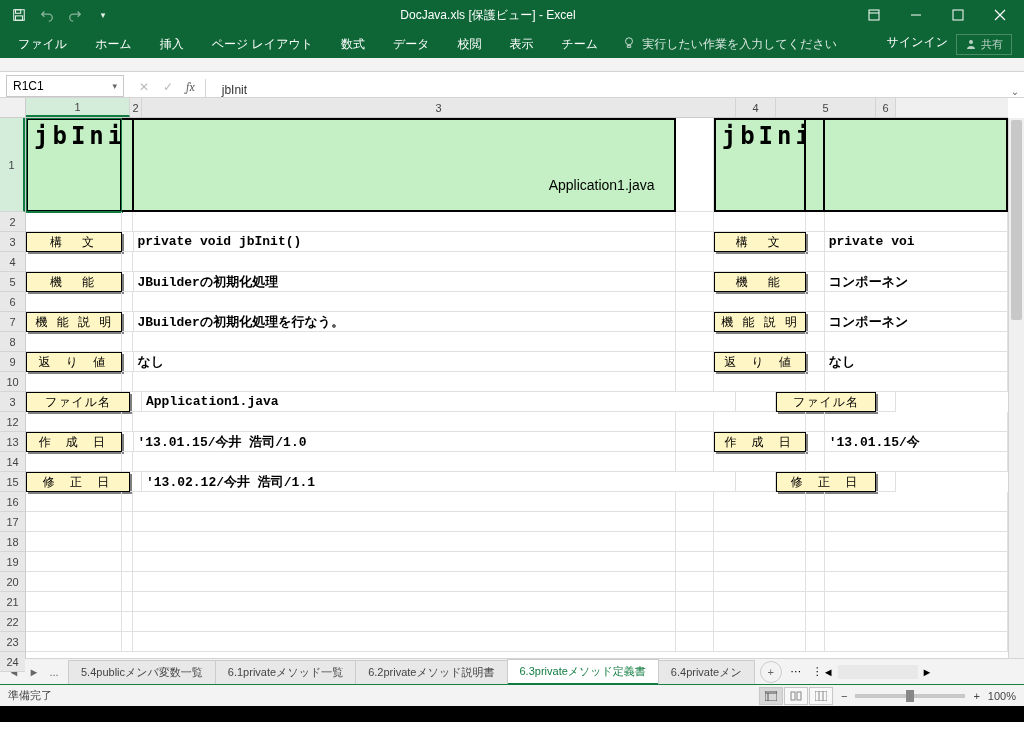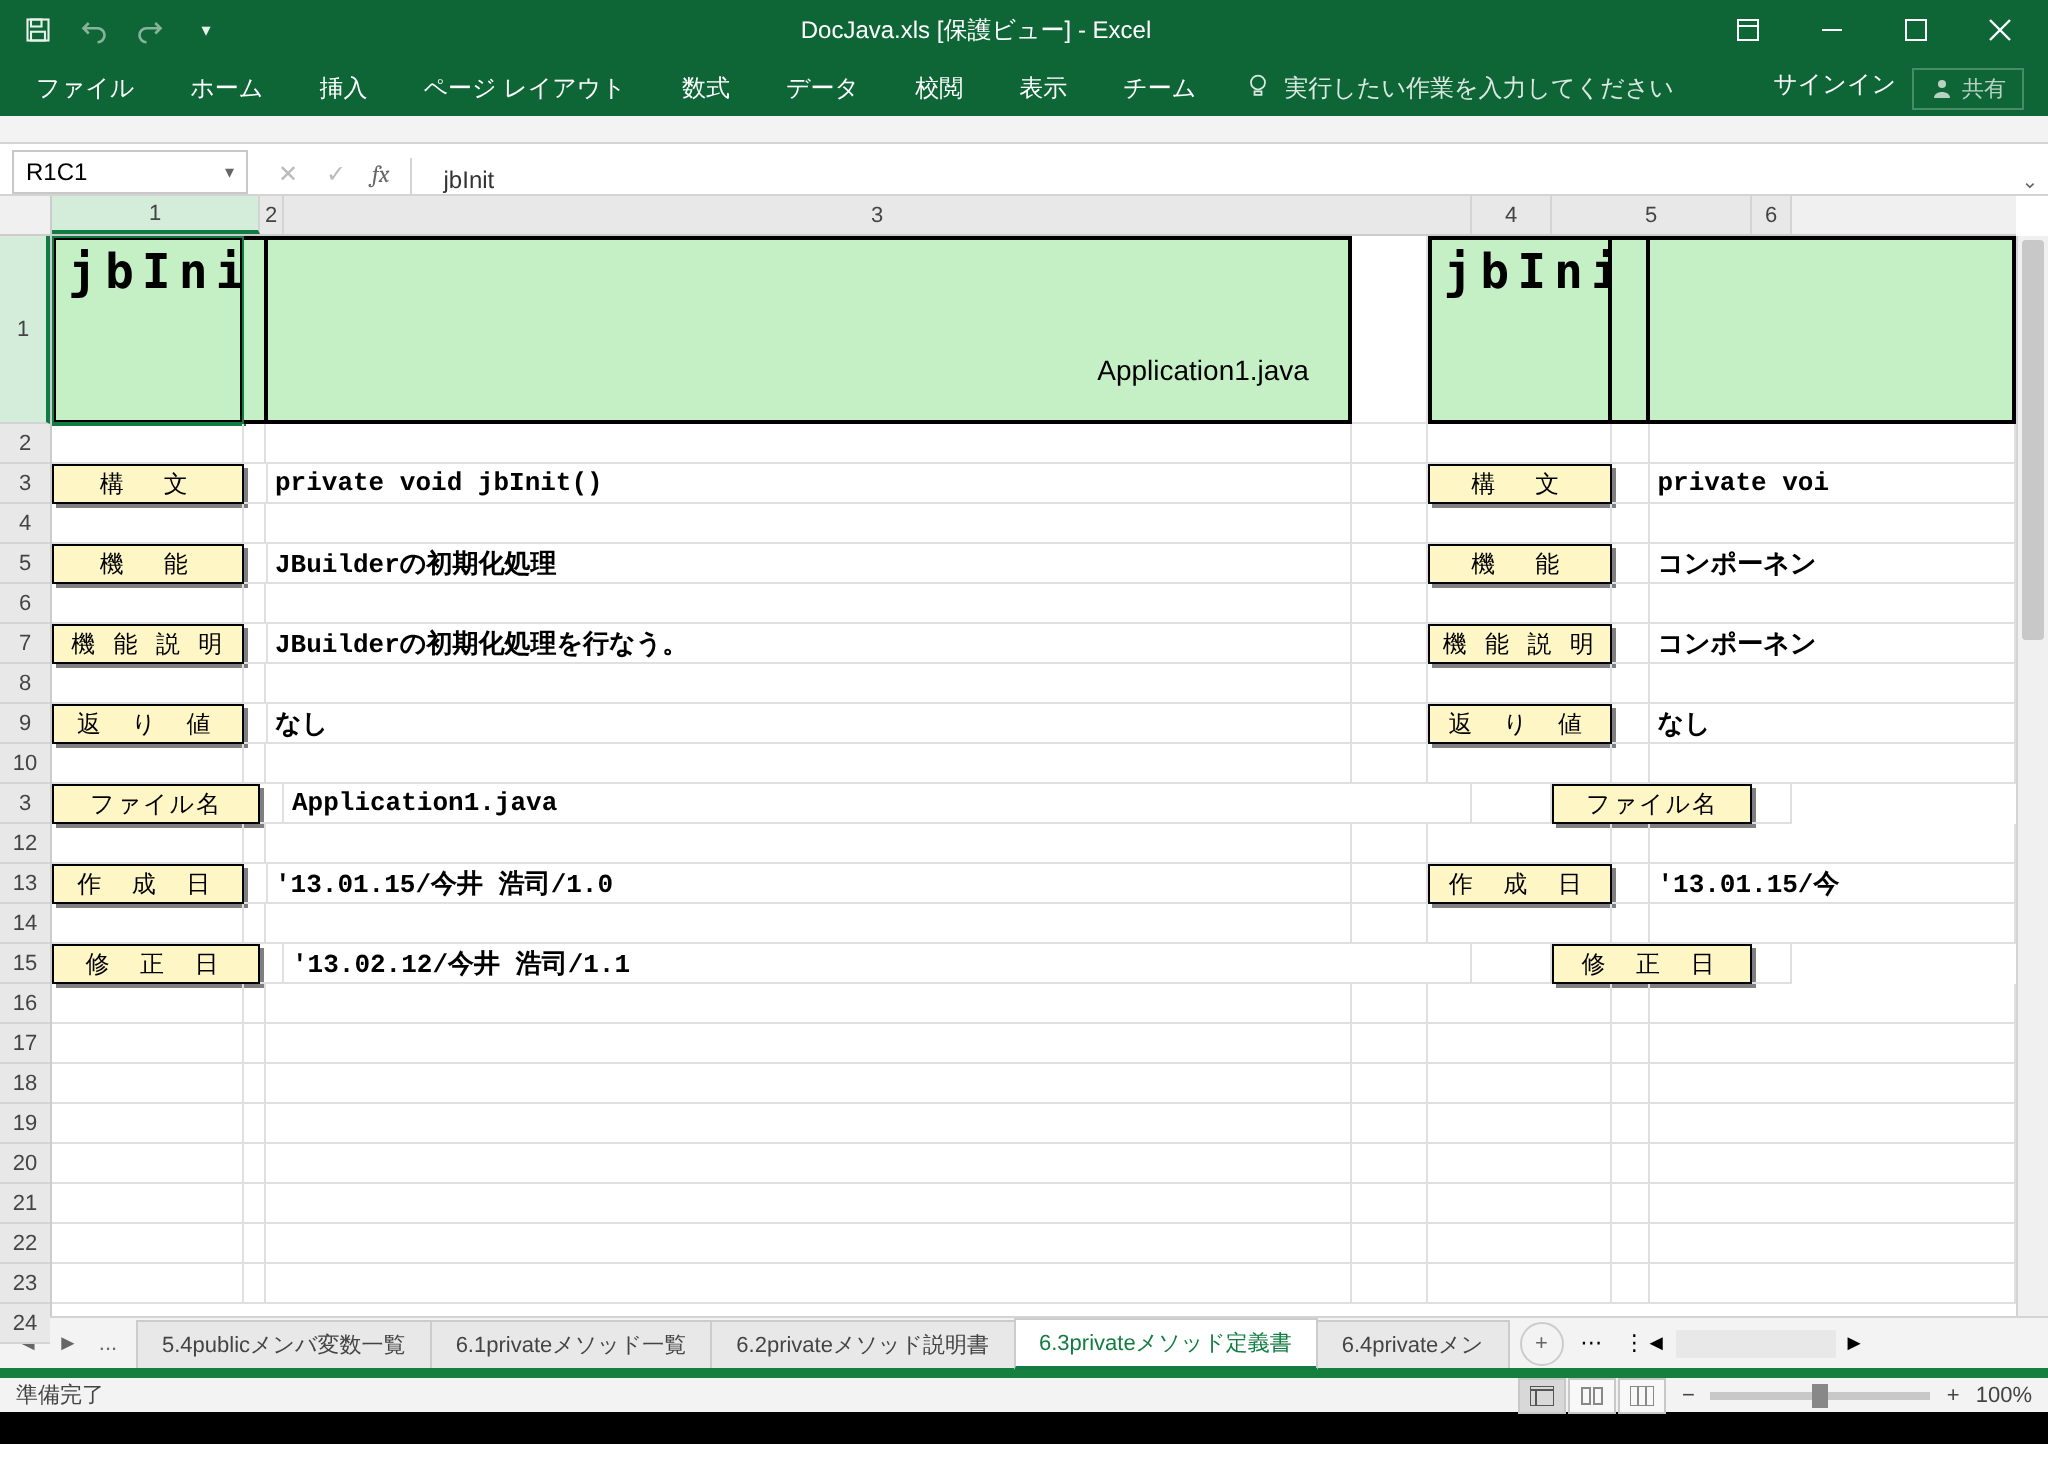--- a/index.html
+++ b/index.html
@@ -50,21 +50,21 @@
 .vscroll{position:absolute;top:20px;right:0;width:16px;bottom:0;background:#f0f0f0;border-left:1px solid #d4d4d4}
 .vthumb{position:absolute;top:2px;left:2px;right:2px;height:200px;background:#c8c8c8;border-radius:2px}
 .sheet-tabs{height:26px;background:#f3f3f3;border-top:1px solid #d4d4d4;display:flex;align-items:center;font-size:11px}
 .tab-nav{display:flex;padding:0 6px;gap:4px;color:#666}
 .tab-nav-btn{width:16px;text-align:center}
 .stab{padding:4px 12px;border:1px solid #ccc;border-bottom:none;background:#e8e8e8;margin-right:-1px;color:#444}
 .stab.active{background:#fff;border-bottom:2px solid #107c41;color:#107c41;font-weight:normal}
 .add-sheet{width:22px;height:22px;border:1px solid #ccc;border-radius:11px;margin-left:6px;display:flex;align-items:center;justify-content:center;color:#666}
 .hscroll-area{flex:1;margin-left:8px;display:flex;align-items:center}
 .hscroll-track{flex:1;max-width:80px;height:14px;background:#e8e8e8;position:relative;margin:0 4px}
-.statusbar{height:22px;background:#f3f3f3;border-top:5px solid #15803d;display:flex;align-items:center;font-size:11px;padding:0 8px;color:#444}
+.statusbar{height:22px;background:#f3f3f3;border-top:1px solid #15803d;display:flex;align-items:center;font-size:11px;padding:0 8px;color:#444}
 .status-right{margin-left:auto;display:flex;align-items:center;gap:8px}
 .view-btns{display:flex;gap:1px}
 .vb{width:24px;height:18px;border:1px solid #c8c8c8;background:#f8f8f8;display:flex;align-items:center;justify-content:center}
 .vb.active{background:#d8d8d8}
 .zoom-slider{width:110px;height:4px;background:#c8c8c8;position:relative}
 .zoom-handle{position:absolute;left:50%;top:-4px;width:8px;height:12px;background:#888;transform:translateX(-50%)}
 .blackbar{height:16px;background:#000}
 </style>
 </head>
 <body>

